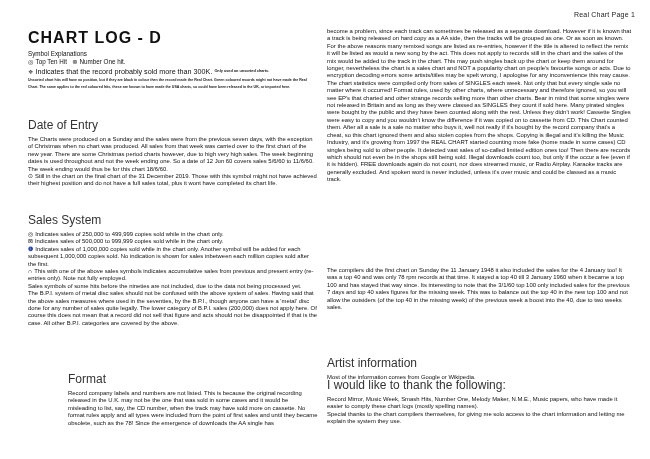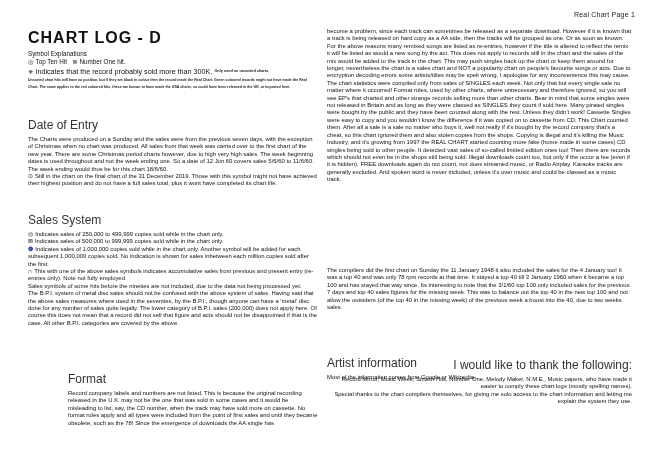--- a/index.html
+++ b/index.html
@@ -94,18 +94,18 @@
 
   <div class="abs" style="top:263px;">
     <p class="p" style="margin-top:4px;">The compilers did the first chart on Sunday the 11 January 1948 it also included the sales for the 4 January too! It was a top 40 and was only 78 rpm records at that time. It stayed a top 40 till 3 January 1960 when it became a top 100 and has stayed that way since. Its interesting to note that the 3/1/60 top 100 only included sales for the previous 7 days and top 40 sales figures for the missing week. This was to balance out the top 40 in the new top 100 and not allow the outsiders (of the top 40 in the missing week) of the previous week a boost into the 40, due to two weeks sales.</p>
   </div>
 
   <div class="abs" style="top:356px;">
     <h2 class="h">Artist information</h2>
     <p class="p" style="margin-top:4px;">Most of the information comes from Google or Wikipedia.</p>
   </div>
 
-  <div class="abs" style="top:358px;text-align:right;">
+  <div class="abs" style="top:378px;">
     <h2 class="h">I would like to thank the following:</h2>
     <p class="p" style="margin-top:4px;">Record Mirror, Music Week, Smash Hits, Number One, Melody Maker, N.M.E., Music papers, who have made it easier to comply these chart logs (mostly spelling names).</p>
     <p class="p">Special thanks to the chart compilers themselves, for giving me solo access to the chart information and letting me explain the system they use.</p>
   </div>
 </div>
 
 </body></html>

